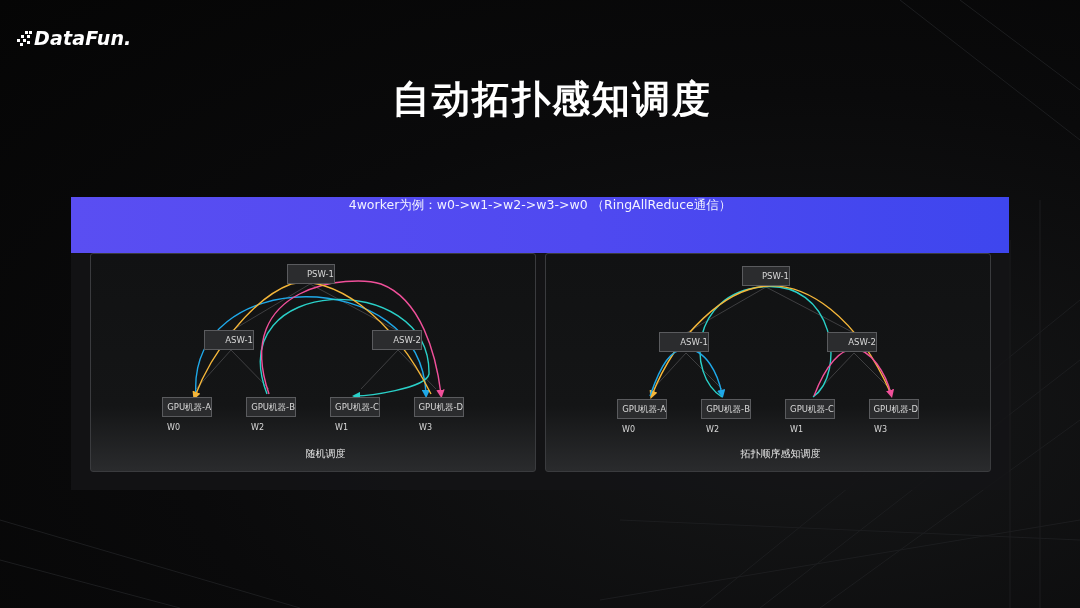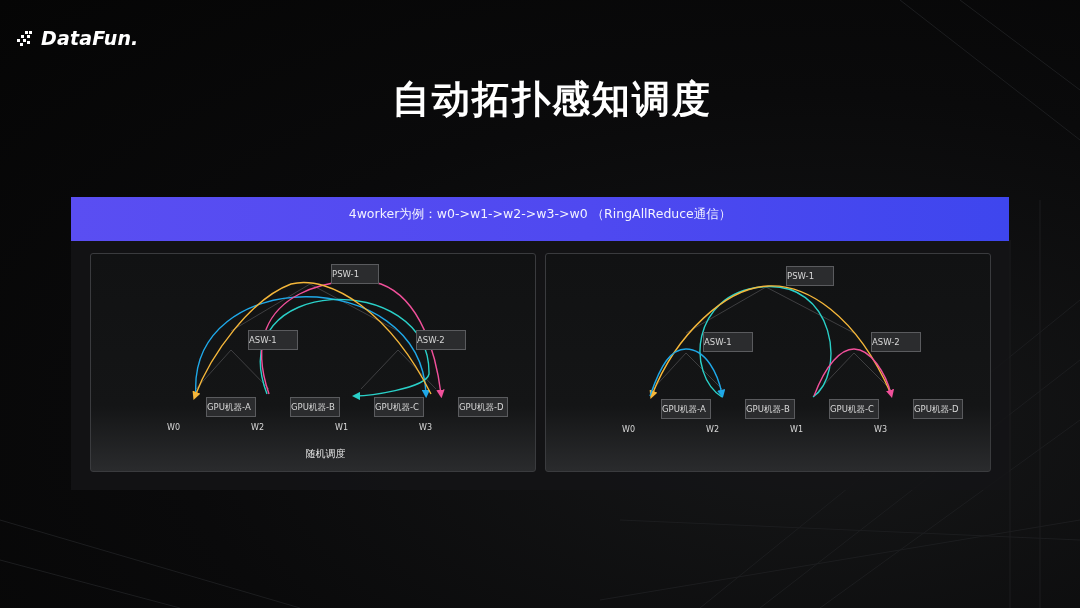--- a/index.html
+++ b/index.html
@@ -4,45 +4,45 @@
 <style>
   html, body { margin:0; padding:0; }
   body {
     width:1080px; height:608px; overflow:hidden; position:relative;
     background: radial-gradient(ellipse at 75% 70%, #161718 0%, #0a0a0b 55%, #050505 100%);
     font-family: "DejaVu Sans", "Liberation Sans", sans-serif;
     color:#fff;
   }
   .bg-lines { position:absolute; inset:0; pointer-events:none; }
   .logo { position:absolute; left:16px; top:24px; height:28px; display:flex; align-items:center; }
-  .logo-text { font-family:"DejaVu Sans", sans-serif; font-size:19px; font-weight:bold; font-style:italic; letter-spacing:0.2px; color:#fff; margin-left:9px; }
+  .logo-text { font-family:"DejaVu Sans", sans-serif; font-size:19px; font-weight:bold; font-style:italic; letter-spacing:0.2px; color:#fff; margin-left:2px; }
   .title { position:absolute; left:0; right:0; top:74px; text-align:center; font-size:38px; font-weight:bold; letter-spacing:2px; color:#fff;padding-left:24px; }
   .banner {
-    position:absolute; left:71px; top:197px; width:938px; height:44px;
+    position:absolute; left:71px; top:197px; width:938px; height:56px;
     background: linear-gradient(90deg, #5a4ef2 0%, #4f49f0 55%, #3e46ee 100%);
     text-align:center; font-size:12.5px; line-height:16px; color:#f2f2ff;
-    padding-top:9px; box-sizing:border-box;
+    padding-top:0; box-sizing:border-box;
   }
   .stage {
     position:absolute; left:71px; top:241px; width:938px; height:249px;
     background: rgba(20,20,22,0.85);
   }
   .panel {
     position:absolute; top:253px; width:446px; height:219px;
     border:1px solid #3a3b3e; border-radius:3px;
     background: linear-gradient(180deg, #111213 0%, #141516 70%, #2a2b2d 100%);
     box-sizing:border-box; overflow:hidden;
   }
   .panel.left { left:90px; }
   .panel.right { left:545px; }
   .panel svg { position:absolute; left:0; top:0; }
   .node {
     position:absolute; height:20px; box-sizing:border-box;
     background:#2b2c2e; border:1px solid #5a5b5e;
-    font-size:8.5px; color:#d8d8d8; text-align:left; line-height:18px;margin-left:44px;
+    font-size:8.5px; color:#d8d8d8; text-align:right; line-height:18px;
   }
   .wlabel { position:absolute; font-size:8px; color:#d8d8d8; width:40px; text-align:left; }
   .caption { position:absolute; left:0; right:0; bottom:10px; text-align:center; font-size:10px; color:#e6e6e6;padding-left:25px; }
 </style>
 </head>
 <body>
 
 <svg class="bg-lines" width="1080" height="608">
   <g stroke="#1c1d1f" stroke-width="1" fill="none">
     <path d="M700 608 L1080 300"></path>
@@ -170,13 +170,14 @@
   <div class="node" style="left:71px;top:145px;width:50px;">GPU机器-A</div>
   <div class="node" style="left:155px;top:145px;width:50px;">GPU机器-B</div>
   <div class="node" style="left:239px;top:145px;width:50px;">GPU机器-C</div>
   <div class="node" style="left:323px;top:145px;width:50px;">GPU机器-D</div>
 
   <div class="wlabel" style="left:76px;top:171px;">W0</div>
   <div class="wlabel" style="left:160px;top:171px;">W2</div>
   <div class="wlabel" style="left:244px;top:171px;">W1</div>
   <div class="wlabel" style="left:328px;top:171px;">W3</div>
 
+  <div class="caption">拓扑顺序感知调度</div>
 </div>
 
 </body></html>

